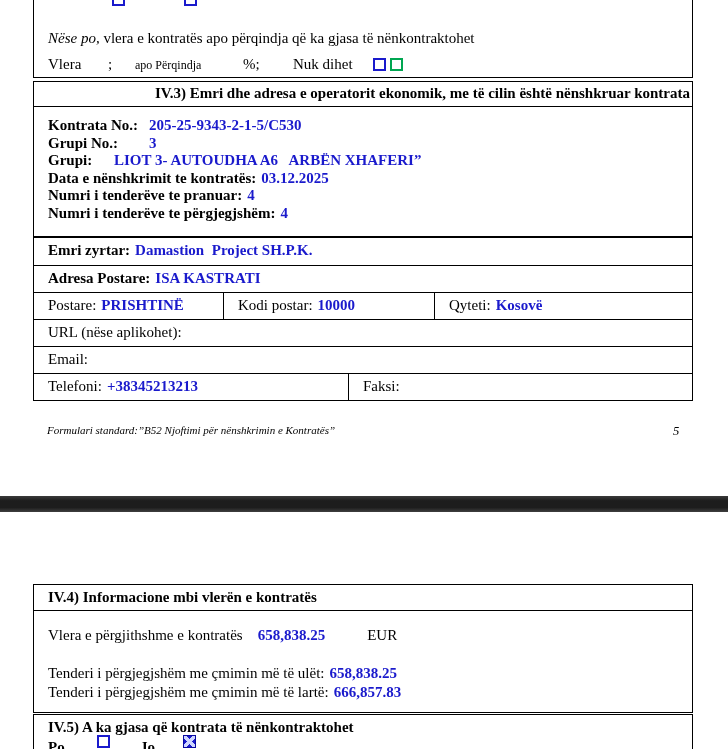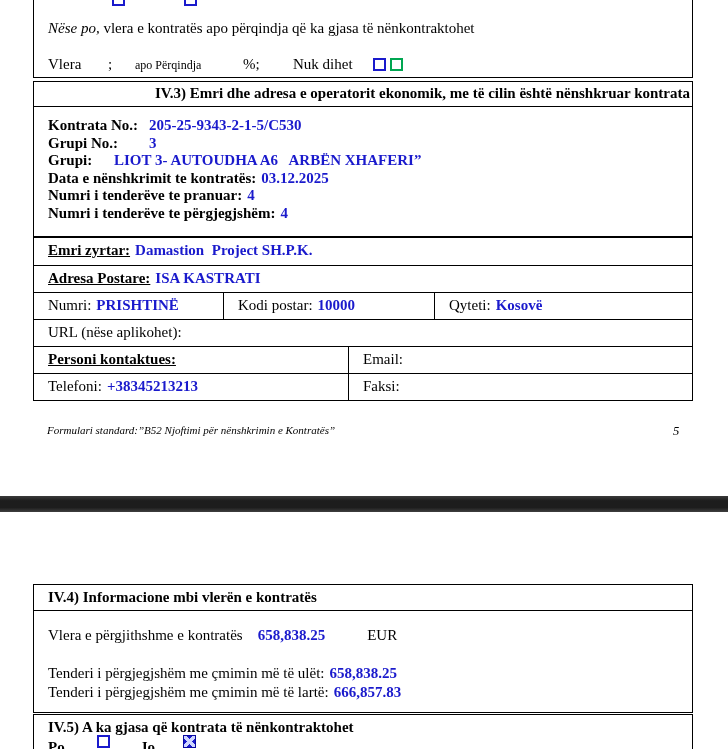--- a/index.html
+++ b/index.html
@@ -4,42 +4,42 @@
 <style>
   * { margin:0; padding:0; box-sizing:border-box; }
   html,body { background:#ffffff; }
   body {
     width:728px; height:749px; position:relative; overflow:hidden;
     font-family:"Liberation Serif","DejaVu Serif",serif;
     font-size:15px; color:#000;
   }
   .abs { position:absolute; }
   .box { position:absolute; border:1px solid #000; background:#fff; }
-  .bold { font-weight:bold;text-decoration:underline; }
+  .bold { font-weight:bold; }
   .val { color:#1a1acc; font-weight:bold; white-space:pre-wrap; }
   .lbl { white-space:pre-wrap; }
   .italic { font-style:italic; }
 
   
   .cb { display:inline-block; width:13px; height:13px; background:#fff;
         border:2px solid #1a1acc; vertical-align:-2px; }
   .cb.green { border-color:#00a651; }
   .cb.checked {
     border:1px solid #0808a0;
     background:
       linear-gradient(45deg,  transparent 40%, #cfd6ff 40%, #cfd6ff 60%, transparent 60%),
       linear-gradient(-45deg, transparent 40%, #cfd6ff 40%, #cfd6ff 60%, transparent 60%),
       #1a1acc;
   }
 
   
   #boxA { left:33px; top:-10px; width:660px; height:88px; }
   #cutcb1 { left:78px;  top:2px; position:absolute; }
   #cutcb2 { left:150px; top:2px; position:absolute; }
-  #nese-line { position:absolute; left:14px; top:29px; white-space:pre-wrap; }
+  #nese-line { position:absolute; left:14px; top:39px; white-space:pre-wrap; }
   #vlera-line { position:absolute; left:14px; top:65px; white-space:nowrap; }
   #vlera-line .w-vlera { display:inline-block; width:60px; }
   #vlera-line .w-semi  { display:inline-block; width:27px; }
   #vlera-line .w-apo   { display:inline-block; width:108px; font-size:12px; }
   #vlera-line .w-pct   { display:inline-block; width:50px; }
   #vlera-line .w-nuk   { display:inline-block; width:74px; }
   #vlera-line .cb { margin-left:6px; }
   #vlera-line .cb.green { margin-left:4px; }
 
   
@@ -115,29 +115,28 @@
 </div>
 
 <div id="ctable" class="abs">
   <div class="trow">
     <div class="cell grow"><span class="bold lbl">Emri zyrtar:</span><span class="val">Damastion  Project SH.P.K.</span></div>
   </div>
   <div class="trow">
     <div class="cell grow"><span class="bold lbl">Adresa Postare:</span><span class="val">ISA KASTRATI</span></div>
   </div>
   <div class="trow">
-    <div class="cell w189"><span class="lbl">Numri:</span><span class="val">PRISHTINË</span></div>
+    <div class="cell w189"><span class="lbl">Postare:</span><span class="val">PRISHTINË</span></div>
     <div class="cell w211"><span class="lbl">Kodi postar:</span><span class="val">10000</span></div>
     <div class="cell grow"><span class="lbl">Qyteti:</span><span class="val">Kosovë</span></div>
   </div>
   <div class="trow">
     <div class="cell grow"><span class="lbl">URL (nëse aplikohet):</span></div>
   </div>
   <div class="trow">
-    <div class="cell w314"><span class="bold lbl">Personi kontaktues:</span></div>
     <div class="cell grow"><span class="lbl">Email:</span></div>
   </div>
   <div class="trow">
     <div class="cell w314"><span class="lbl">Telefoni:</span><span class="val">+38345213213</span></div>
     <div class="cell grow"><span class="lbl">Faksi:</span></div>
   </div>
 </div>
 
 <div id="footer-text" class="abs">Formulari standard:”B52 Njoftimi për nënshkrimin e Kontratës”</div>
 <div id="footer-page" class="abs">5</div>

